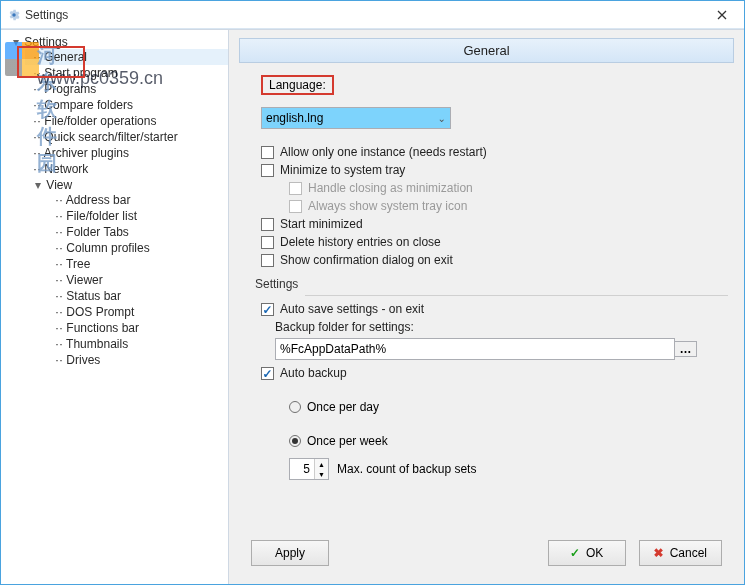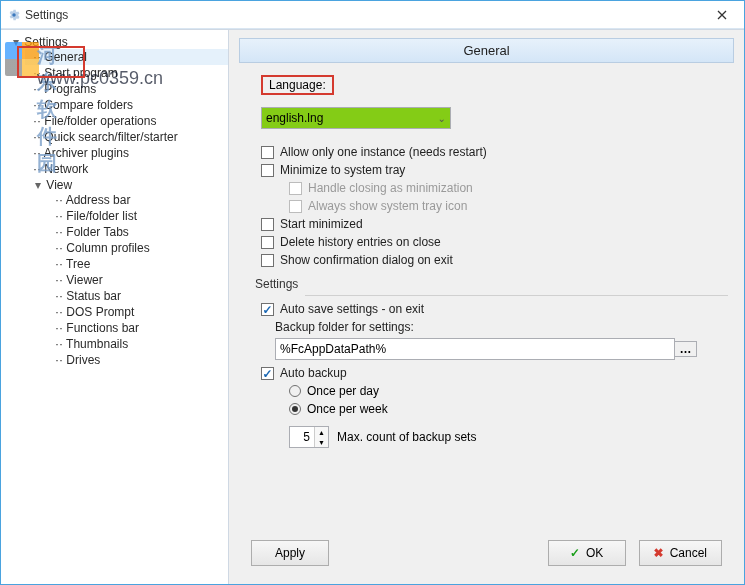--- a/index.html
+++ b/index.html
@@ -18,28 +18,28 @@
 .selected { background: #e5f1fb; }
 .wm-overlay { position: absolute; left: 0; top: 0; pointer-events: none; }
 .wm-logo { width: 34px; height: 34px; background: conic-gradient(#ff9900 0 25%, #ff9900 0 25%, #ffbb33 25% 50%, #888 50% 75%, #3399ff 75% 100%); border-radius: 2px; position: absolute; left: 4px; top: 12px; opacity: 0.75; }
 .wm-text1 { position: absolute; left: 36px; top: 12px; font-size: 20px; font-weight: bold; color: #7b9fc9; opacity: 0.8; }
 .wm-text2 { position: absolute; left: 36px; top: 38px; font-size: 18px; color: #0f172a; opacity: 0.7; }
 .panel { flex: 1; background: #f0f0f0; display: flex; flex-direction: column; padding: 8px 10px 8px 10px; }
 .panel-header { background: linear-gradient(#e7f1fb, #d4e6f7); border: 1px solid #b9cde2; text-align: center; padding: 4px 0; font-size: 13px; color: #222; }
 .panel-content { flex: 1; padding: 10px 6px 0 6px; overflow: auto; }
 .field-row { margin: 2px 0 8px 16px; }
 .label-lang { display: inline-block; padding: 0 2px; }
-.select { width: 190px; height: 22px; border: 1px solid #abadb3; background: #84cc16; padding: 0 4px; display: inline-flex; align-items: center; justify-content: space-between; margin-top: 4px; margin-left: 16px; }
+.select { width: 190px; height: 22px; border: 1px solid #abadb3; background: #7dd3fc; padding: 0 4px; display: inline-flex; align-items: center; justify-content: space-between; margin-top: 4px; margin-left: 16px; }
 .select-arrow { font-size: 10px; color: #555; }
 .checkbox-row { display: flex; align-items: flex-end; gap: 6px; margin: 4px 0 4px 16px; color: #222; }
 .checkbox-row.indent { margin-left: 44px; color: #9a9a9a; }
 .checkbox-box { width: 13px; height: 13px; border: 1px solid #707070; background: #fff; display: inline-flex; align-items: center; justify-content: center; font-size: 10px; line-height: 1; }
 .checkbox-row.indent .checkbox-box { border-color: #bcbcbc; }
 .check-mark { color: #1a67b3; font-weight: bold; }
-.radio-row { display: flex; align-items: center; gap: 6px; margin: 4px 0 4px 44px; }
+.radio-row { display: flex; align-items: center; gap: 6px; margin: 20px 0 4px 44px; }
 .radio-outer { width: 12px; height: 12px; border: 1px solid #707070; border-radius: 50%; display: inline-flex; align-items: center; justify-content: center; }
 .radio-inner { width: 6px; height: 6px; background: #333; border-radius: 50%; }
 .group-label { margin: 10px 0 4px 10px; color: #333; }
 .hr-sep { height: 1px; background: #d0d0d0; margin: 0 0 6px 60px; }
 .path-row { display: flex; align-items: center; margin: 4px 0 6px 30px; }
 .path-input { flex: 1; max-width: 400px; height: 22px; border: 1px solid #abadb3; background: #fff; padding: 0 4px; display: flex; align-items: center; }
 .path-btn { width: 22px; border: 1px solid #abadb3; border-left: none; background: #f0f0f0; display: flex; align-items: center; justify-content: center; font-weight: bold; }
 .spinner-row { display: flex; align-items: center; gap: 8px; margin: 10px 0 4px 44px; }
 .spinner { width: 40px; height: 22px; border: 1px solid #abadb3; background: #fff; display: flex; }
 .spinner-val { flex: 1; display: flex; align-items: center; justify-content: flex-end; padding-right: 4px; }

